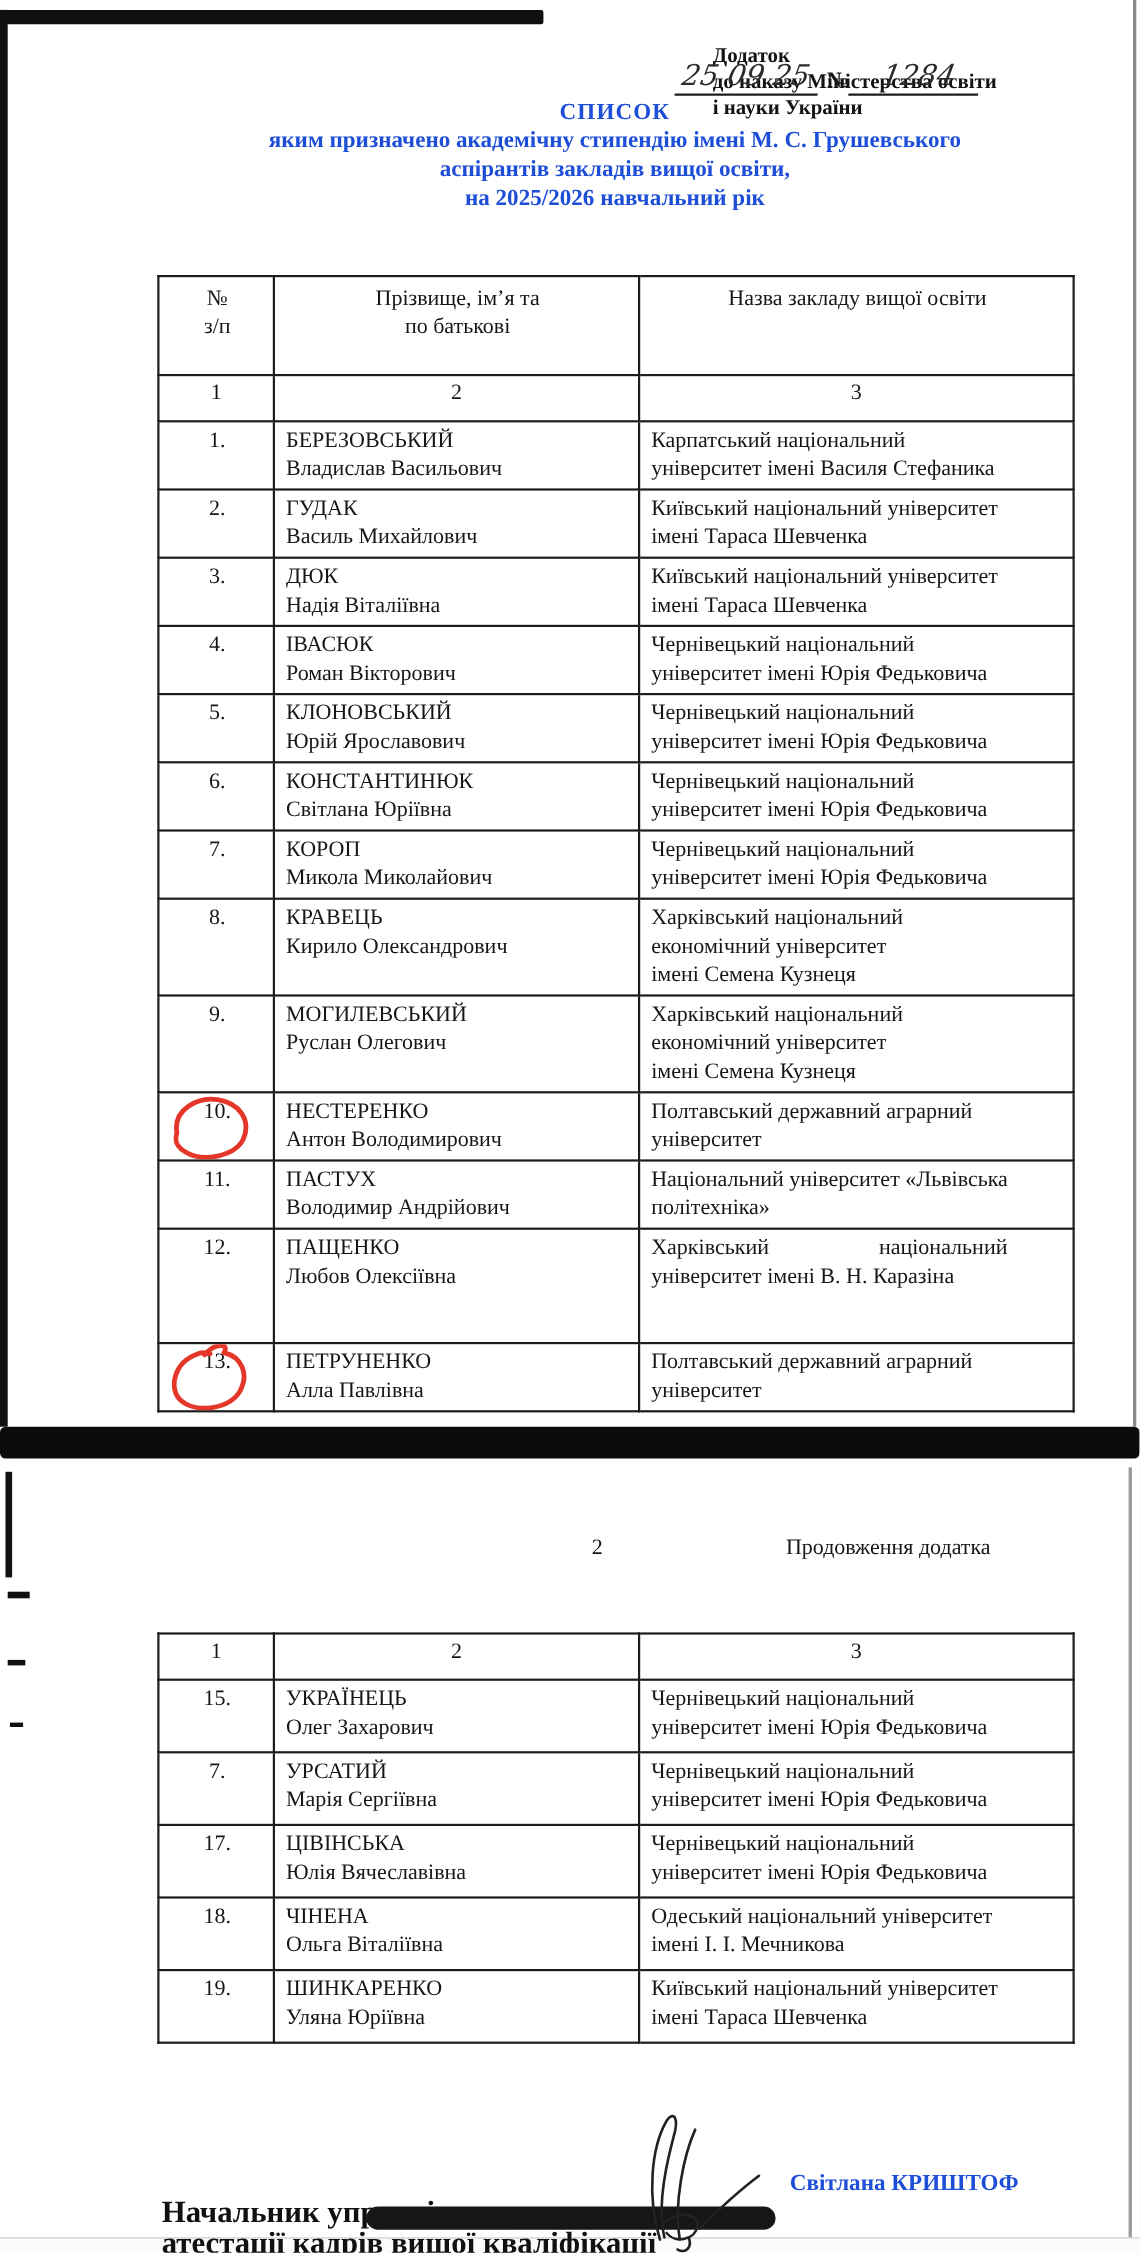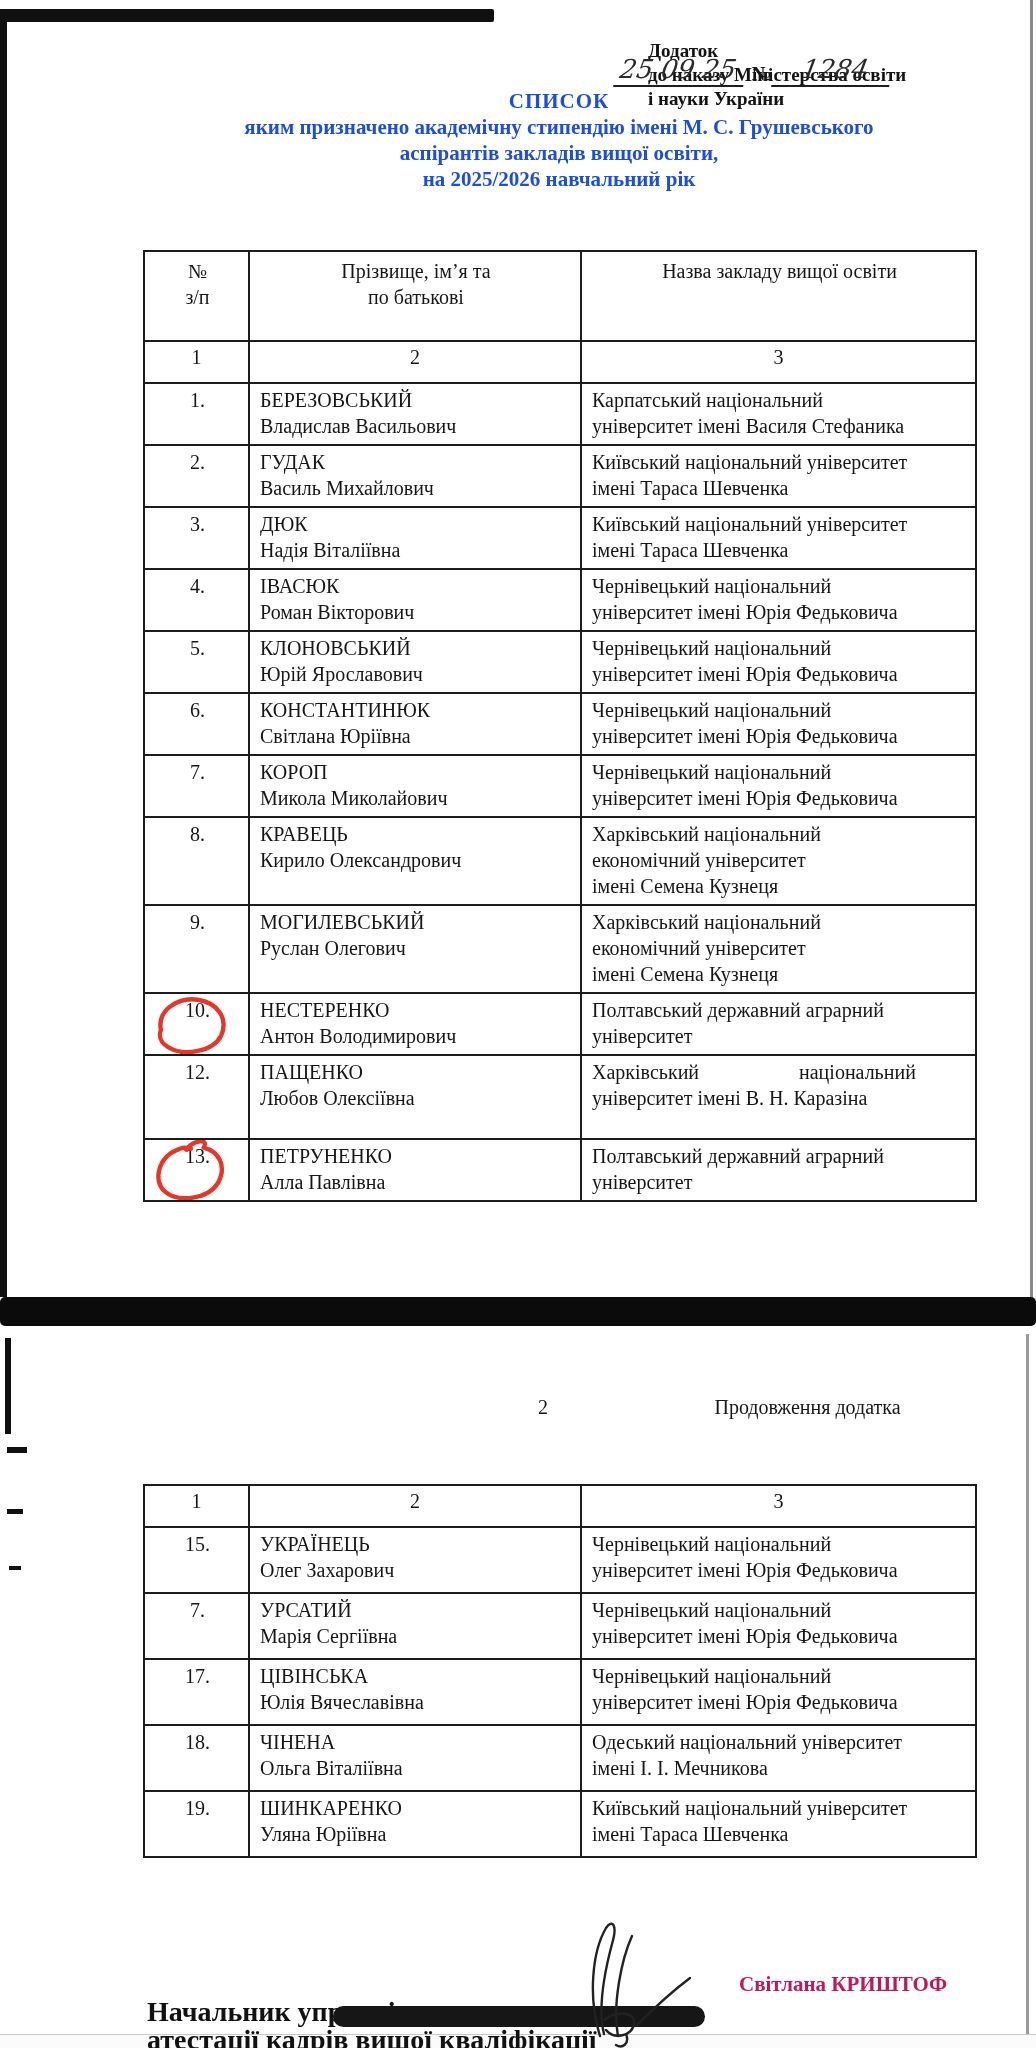--- a/index.html
+++ b/index.html
@@ -37,36 +37,36 @@
   .doc-table td { border:2px solid #1c1c1c; vertical-align:top; padding:3px 8px 3px 10px; line-height:26px; white-space:pre-wrap; overflow:hidden; }
   .tbl-p1 { top:250px; }
   .tbl-p2 { top:1484px; }
   .c-num { text-align:center; position:relative; }
   .hdr-row td { text-align:center; padding-top:6px; }
   .cnum-row td { text-align:center; padding:2px; }
   .rh-hdr { height:90px; }
   .rh-n { height:42px; }
   .rh-a { height:62px; }
   .rh-b { height:88px; }
-  .rh-c { height:84px; }
+  .rh-c { height:104px; }
   .rh-d { height:66px; }
 
   .red-circle { position:absolute; left:1px; top:-3px; width:88px; height:68px; pointer-events:none; }
   .red-circle path { stroke:var(--annot); stroke-width:4.5; fill:none; stroke-linecap:round; stroke-linejoin:round; }
 
   
   .p2-num { position:absolute; left:528px; top:1396px; width:30px; text-align:center; font-size:20px; }
   .p2-cont { position:absolute; left:640px; top:1396px; width:335px; text-align:center; font-size:20px; }
 
   
   .sig-pos { position:absolute; left:147px; top:1978px; font-weight:bold; font-size:28px; line-height:28px; color:#111;margin-top:20px; }
   .sig-bar { position:absolute; left:333px; top:2006px; width:372px; height:21px; background:#161616; border-radius:11px; }
   .sig-svg { position:absolute; left:548px; top:1918px; width:150px; height:130px; }
   .sig-svg path { stroke:#222; stroke-width:2.4; fill:none; stroke-linecap:round; }
-  .sig-name { position:absolute; left:739px; top:1972px; font-weight:bold; font-size:21px; color:#be185d;text-align:right; }
+  .sig-name { position:absolute; left:718px; top:1972px; font-weight:bold; font-size:21px; color:#1d4ed8;text-align:right; }
 </style>
 </head>
 <body>
 
 <div class="canvas">
 
   <div class="art top-bar"></div>
   <div class="art left-strip-p1"></div>
   <div class="art right-line-p1"></div>
   <div class="art separator"></div>
@@ -181,20 +181,27 @@
     </tr>
     <tr class="rh-a">
       <td class="c-num"><span>10.</span><svg class="red-circle" viewBox="0 0 88 70">
               <path d="M14,40 C10,18 34,6 52,9 C72,12 84,28 76,46 C68,62 38,68 22,58 C12,52 12,46 14,40"></path>
             </svg></td>
       <td>НЕСТЕРЕНКО
 Антон Володимирович</td>
       <td>Полтавський державний аграрний
 університет</td>
     </tr>
+    <tr class="rh-a">
+      <td class="c-num">11.</td>
+      <td>ПАСТУХ
+Володимир Андрійович</td>
+      <td>Національний університет «Львівська
+політехніка»</td>
+    </tr>
     <tr class="rh-c">
       <td class="c-num">12.</td>
       <td>ПАЩЕНКО
 Любов Олексіївна</td>
       <td>Харківський                    національний
 університет імені В. Н. Каразіна</td>
     </tr>
     <tr class="rh-a">
       <td class="c-num"><span>13.</span><svg class="red-circle" viewBox="0 0 88 70">
               <path d="M40,13 C48,3 64,1 58,11 C74,15 82,30 73,47 C63,64 32,68 18,56 C6,46 10,20 34,12 C38,10 42,11 45,12"></path>

